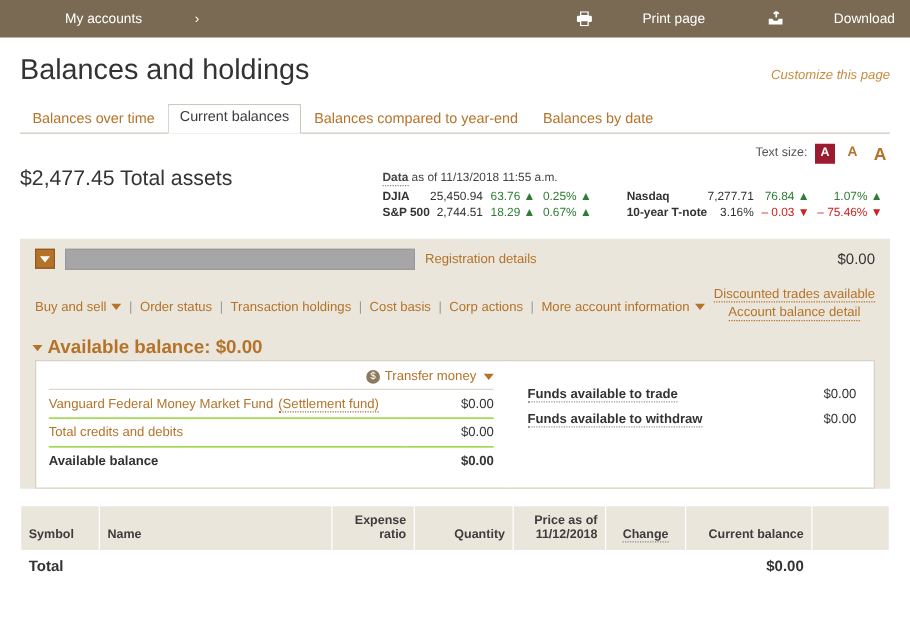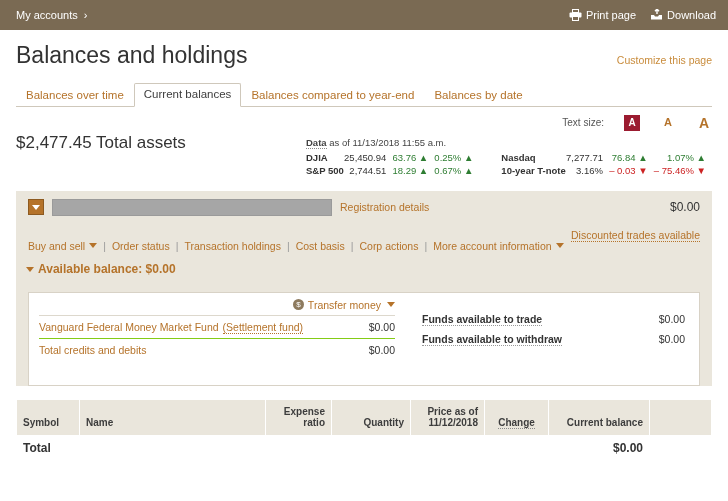--- a/index.html
+++ b/index.html
@@ -24,20 +24,21 @@
     display: flex;
     align-items: center;
     justify-content: space-between;
     padding: 0 12px 0 16px;
     box-sizing: border-box;
   }
   .topbar a, .topbar span {
     color: #ffffff;
     text-decoration: none;
     font-size: 11px;
+    margin-left: 36px;
   }
   .breadcrumb {
     display: flex;
     align-items: center;
     gap: 6px;
   }
   .crumb-arrow { font-size: 9px; }
   .topbar-right {
     display: flex;
     align-items: center;
@@ -64,20 +65,21 @@
     color: #333333;
     margin: 0;
     line-height: 1.2;
   }
   .customize-link {
     color: #c98c3c;
     font-size: 10.5px;
     text-decoration: none;
     margin-top: 12px;
     cursor: pointer;
+    font-style: italic;
   }
 
   
   .tabs {
     margin: 14px 16px 0 16px;
     border-bottom: 1px solid #cfc8bb;
     display: flex;
     align-items: flex-end;
     height: 22px;
   }
@@ -98,21 +100,21 @@
     border: 1px solid #cfc8bb;
     border-bottom: 1px solid #ffffff;
     border-radius: 2px 2px 0 0;
   }
 
   
   .textsize-row {
     display: flex;
     justify-content: flex-end;
     align-items: center;
-    gap: 20px;
+    gap: 6px;
     padding: 8px 16px 0 0;
   }
   .textsize-label { font-size: 10px; color: #555; }
   .ts-btn {
     width: 16px; height: 16px;
     display: flex; align-items: center; justify-content: center;
     color: #b5732a;
     font-weight: bold;
     cursor: pointer;
     line-height: 1;
@@ -244,22 +246,22 @@
     line-height: 1.5;
   }
   .links-right a {
     color: #b5732a;
     text-decoration: none;
     border-bottom: 1px dotted #b5732a;
     cursor: pointer;
   }
 
   .avail-hdr {
-    padding: 2px 12px 16px 10px;
-    font-size: 12px;
+    padding: 2px 12px 2px 10px;
+    font-size: 15px;
     color: #b5732a;
     font-weight: bold;
     cursor: pointer;
   }
   .avail-hdr .tri {
     display: inline-block;
     width: 0; height: 0;
     border-left: 4px solid transparent;
     border-right: 4px solid transparent;
     border-top: 5px solid #b5732a;
@@ -491,20 +493,21 @@
       <span class="sep">|</span>
       <a>Cost basis</a>
       <span class="sep">|</span>
       <a>Corp actions</a>
       <span class="sep">|</span>
       <a>More account information</a>
         <span class="caret-dn"></span>
     </div>
     <div class="links-right">
       <div><a>Discounted trades available</a></div>
+      <div><a>Account balance detail</a></div>
     </div>
   </div>
 
   <div class="avail-hdr">
     <span class="tri"></span><span>Available balance: $0.00</span>
   </div>
 
   <div class="avail-panel">
     <div class="avail-left">
       <div class="transfer-row">
@@ -513,20 +516,24 @@
         <span class="caret-dn"></span>
       </div>
       <table class="bal-tbl">
         <tbody>
           <tr>
             <td><span>Vanguard Federal Money Market Fund</span><span class="settle">(Settlement fund)</span></td>
             <td class="val">$0.00</td>
           </tr>
           <tr>
             <td>Total credits and debits</td>
+            <td class="val">$0.00</td>
+          </tr>
+          <tr class="bold">
+            <td>Available balance</td>
             <td class="val">$0.00</td>
           </tr>
         </tbody>
       </table>
     </div>
     <div class="avail-right">
       <table class="funds-tbl">
         <tbody>
           <tr>
             <td class="lbl"><a>Funds available to trade</a></td>

